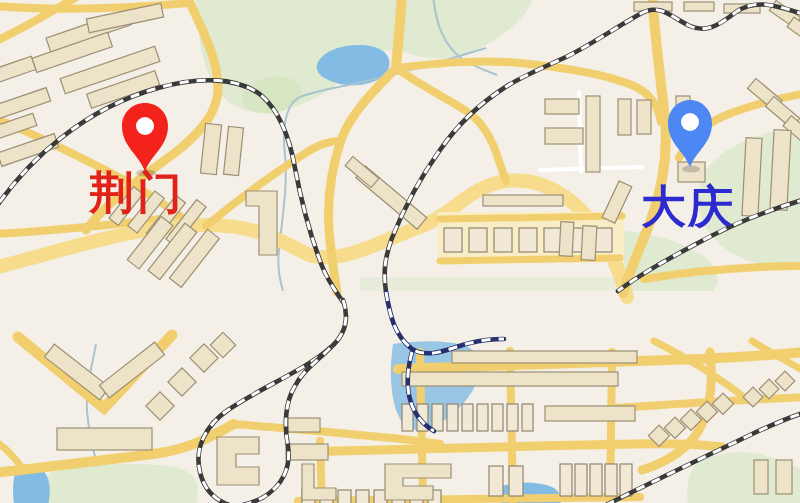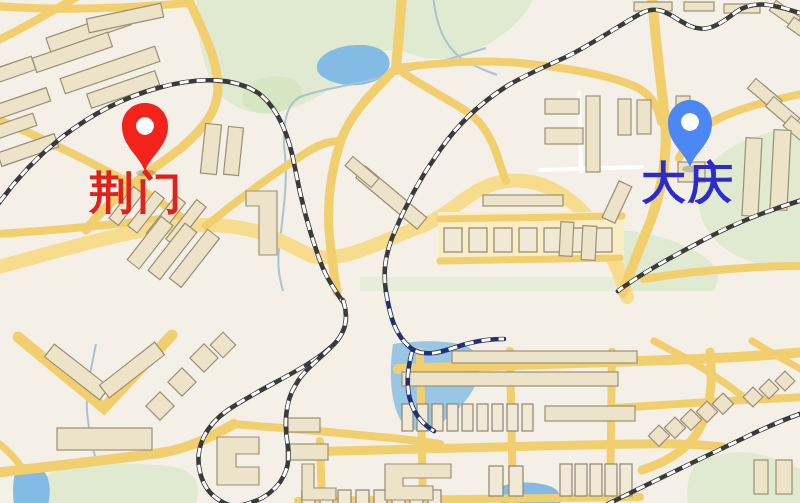--- a/index.html
+++ b/index.html
@@ -11,21 +11,21 @@
   .wh{fill:none;stroke:#ffffff;stroke-linecap:round;}
   .rwc{fill:none;stroke:#3a3a3a;stroke-width:4.6;stroke-linecap:round;}
   .rwd{fill:none;stroke:#ffffff;stroke-width:3;stroke-dasharray:9 8;stroke-linecap:butt;}
   .bld{fill:#ece3c9;stroke:#9c8f74;stroke-width:1.2;}
   .bld2{fill:#f1e9d5;stroke:#8f8570;stroke-width:1.2;}
   .park{fill:#dfead0;}
   .water{fill:#82bce4;}
   .stream{fill:none;stroke:#a9c4cf;stroke-width:2;}
   .city-label{position:absolute;font-weight:700;font-size:45px;line-height:1;white-space:nowrap;}
   #origin-label{left:89px;top:174px;color:#e0221a;letter-spacing:3px;}
-  #destination-label{left:641px;top:164px;color:#2b2bd0;letter-spacing:2px;}
+  #destination-label{left:641px;top:188px;color:#2b2bd0;letter-spacing:2px;}
   #info-banner{position:absolute;left:0;top:289px;width:100%;height:64px;
     background:rgba(77,74,213,0.84);display:flex;align-items:center;box-sizing:border-box;
     padding-left:25px;}
   #info-banner span{color:#ffffff;font-size:23px;letter-spacing:1px;
     text-shadow:0 1px 2px rgba(20,20,60,0.45);white-space:nowrap;}
 </style>
 </head>
 <body>
 
 <div id="map-view">

